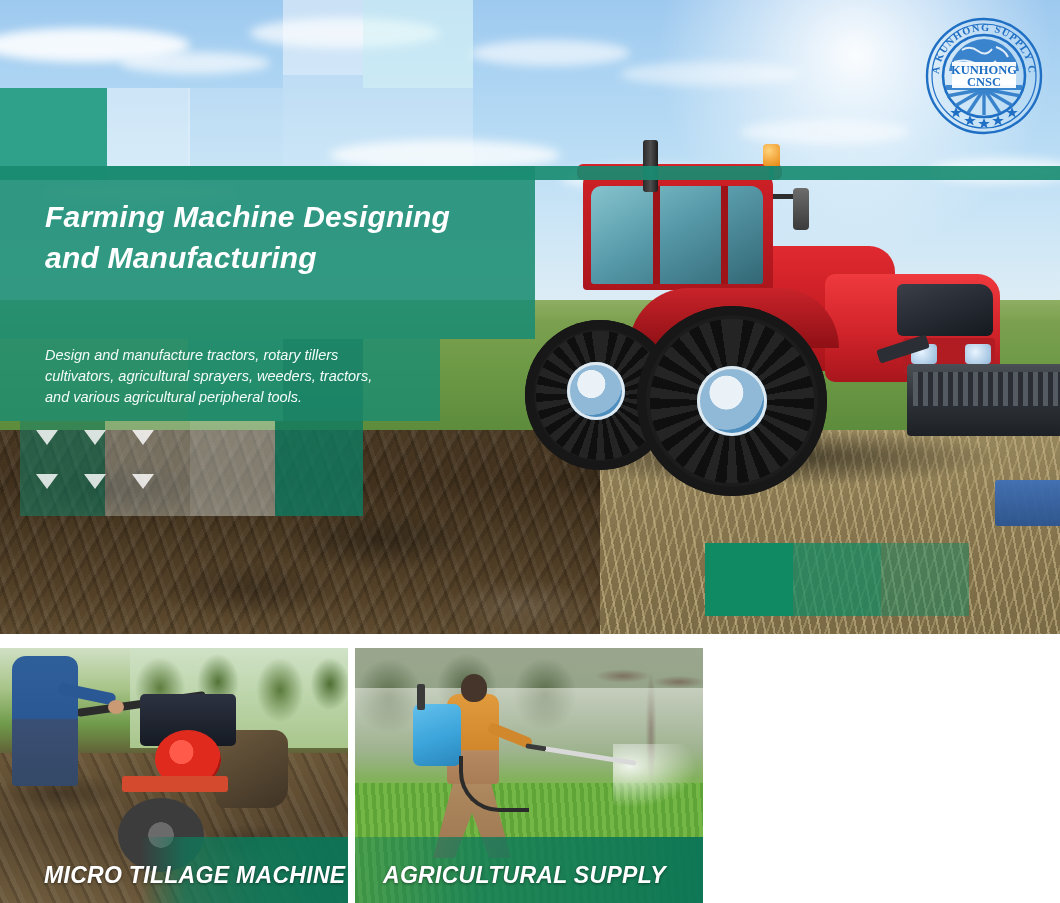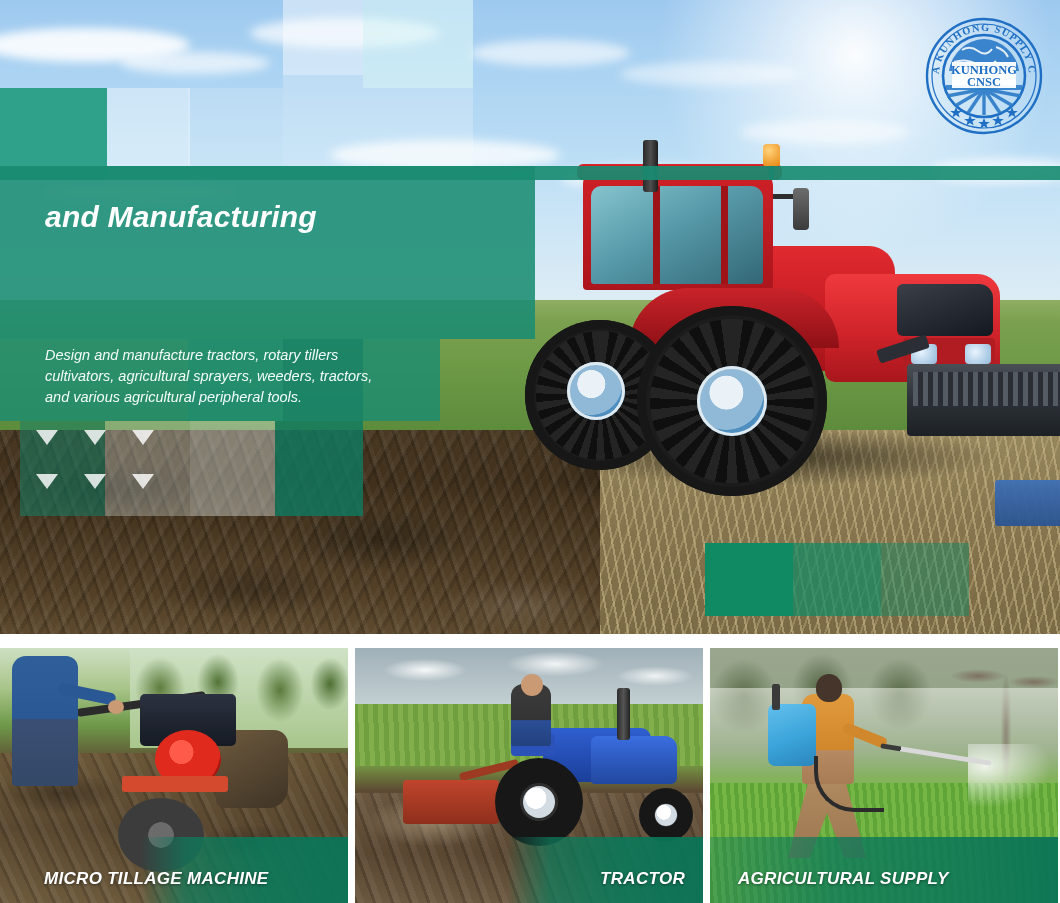--- a/index.html
+++ b/index.html
@@ -190,21 +190,21 @@
     position:absolute; bottom:0; height:66px;
     background:linear-gradient(90deg, rgba(13,124,92,0) 0%, rgba(13,124,92,.72) 22%, rgba(11,120,89,.90) 60%, rgba(10,116,86,.95) 100%);
   }
   .band-1 { right:0; width:208px; }
   .band-2 { right:0; width:196px; }
   .band-3 { left:0;  right:0; width:auto;
             background:linear-gradient(90deg, rgba(13,124,92,.38) 0%, rgba(12,122,90,.78) 35%, rgba(10,116,86,.95) 100%); }
 
   .card-label {
     position:absolute; bottom:14px; color:#ffffff;
-    font-weight:bold; font-style:italic; font-size:17px; letter-spacing:.3px;
+    font-weight:bold; font-style:italic; font-size:23px; letter-spacing:.3px;
     text-shadow:0 1px 3px rgba(0,0,0,.45); white-space:nowrap;
   }
   .lbl-1 { left:44px; }
   .lbl-2 { right:18px; }
   .lbl-3 { left:28px; }
 
   
   .c1bg { position:absolute; inset:0;
     background:
       linear-gradient(180deg,#cfe0c4 0%, #a8c488 16%, #6f9a4a 30%, #5b4a30 46%, #6b573a 70%, #7a6544 100%); }
@@ -358,20 +358,21 @@
   <div class="blk sq-white-f"></div>
   <div class="blk sq-white-e"></div>
 
   <div class="panel-top-strip"></div>
   <div class="panel-main"></div>
   <div class="panel-sub"></div>
   <div class="panel-sub2"></div>
   <div class="panel-sub3"></div>
 
   <div class="headline">
+    <div>Farming Machine Designing</div>
     <div>and Manufacturing</div>
   </div>
 
   <div class="subtext">
     <div>Design and manufacture tractors, rotary tillers</div>
     <div>cultivators, agricultural sprayers, weeders, tractors,</div>
     <div>and various agricultural peripheral tools.</div>
   </div>
 
   <div class="blk dec-a"></div>
@@ -447,43 +448,20 @@
       <div class="c1plate"></div>
       <div class="c1tine"></div>
       <div class="c1man"></div>
       <div class="c1arm"></div>
       <div class="c1hand"></div>
     </div>
     <div class="band band-1"></div>
     <div class="card-label lbl-1">MICRO TILLAGE MACHINE</div>
   </div>
 
-  <div class="card">
-    <div class="card-img">
-      <div class="c2bg"></div>
-      <div class="c2clouds"></div>
-      <div class="c2crop"></div>
-      <div class="c2dirt"></div>
-      <div class="c2dust"></div>
-      <div class="c2bar"></div>
-      <div class="c2imp"></div>
-      <div class="c2body"></div>
-      <div class="c2hood"></div>
-      <div class="c2pipe"></div>
-      <div class="c2seat"></div>
-      <div class="c2man"></div>
-      <div class="c2head"></div>
-      <div class="c2wheelR"></div>
-      <div class="c2hubR"></div>
-      <div class="c2wheelF"></div>
-      <div class="c2hubF"></div>
-    </div>
-    <div class="band band-2"></div>
-    <div class="card-label lbl-2">TRACTOR</div>
-  </div>
 
   <div class="card">
     <div class="card-img">
       <div class="c3bg"></div>
       <div class="c3trees2"></div>
       <div class="c3tree"></div>
       <div class="c3haze"></div>
       <div class="c3grass"></div>
       <div class="c3mist"></div>
       <div class="c3legs"></div>

